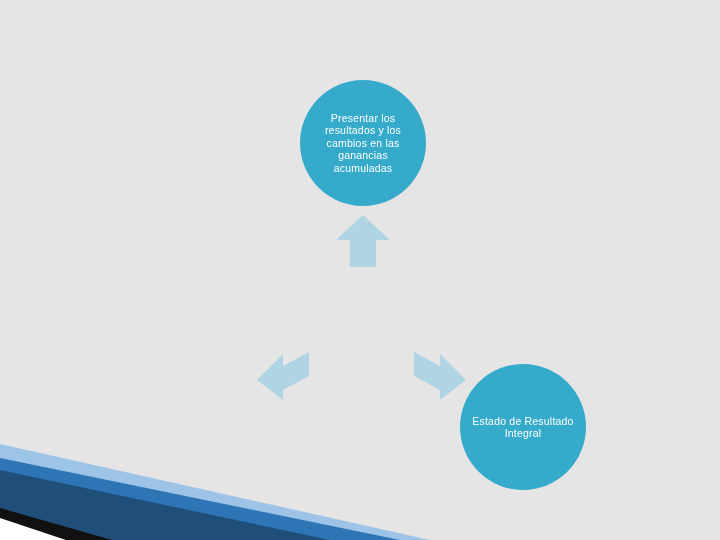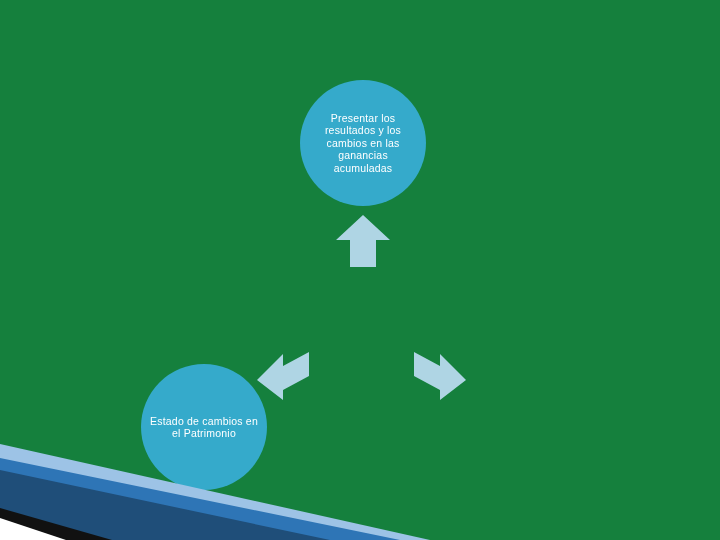--- a/index.html
+++ b/index.html
@@ -10,21 +10,21 @@
     width: 720px;
     height: 540px;
     background: #ffffff;
     font-family: "Liberation Sans", sans-serif;
     overflow: hidden;
   }
   #slide {
     position: relative;
     width: 720px;
     height: 540px;
-    background: #15803d;
+    background: #e5e5e5;
     overflow: hidden;
   }
 
   
   .corner-decor {
     position: absolute;
     left: 0;
     bottom: 0;
     width: 430px;
     height: 110px;
@@ -134,24 +134,24 @@
 
   <svg id="arrow-right" class="arrow-svg" viewBox="0 0 56 52">
     <polygon points="54,30 28,4 28,16 2,2 2,26 28,40 28,50" fill="#AFD5E4"></polygon>
   </svg>
 
   <div id="circle-top" class="node-circle">
     <span class="label">Presentar los resultados y los cambios en las ganancias acumuladas</span>
   </div>
 
 
-  <div id="circle-left" class="node-circle">
-    <span class="label">Estado de cambios en el Patrimonio</span>
+
+  <div id="circle-right" class="node-circle">
+    <span class="label">Estado de Resultado Integral</span>
   </div>
-
 
   <svg class="corner-decor" viewBox="0 0 430 110" preserveAspectRatio="none">
     <polygon points="0,14 430,110 0,110" fill="#9DC3E6"></polygon>
     <polygon points="0,28 400,110 0,110" fill="#2E75B6"></polygon>
     <polygon points="0,40 330,110 0,110" fill="#1F4E79"></polygon>
     <polygon points="0,78 112,110 0,110" fill="#111111"></polygon>
     <polygon points="0,88 66,110 0,110" fill="#ffffff"></polygon>
   </svg>
 
 </div>

